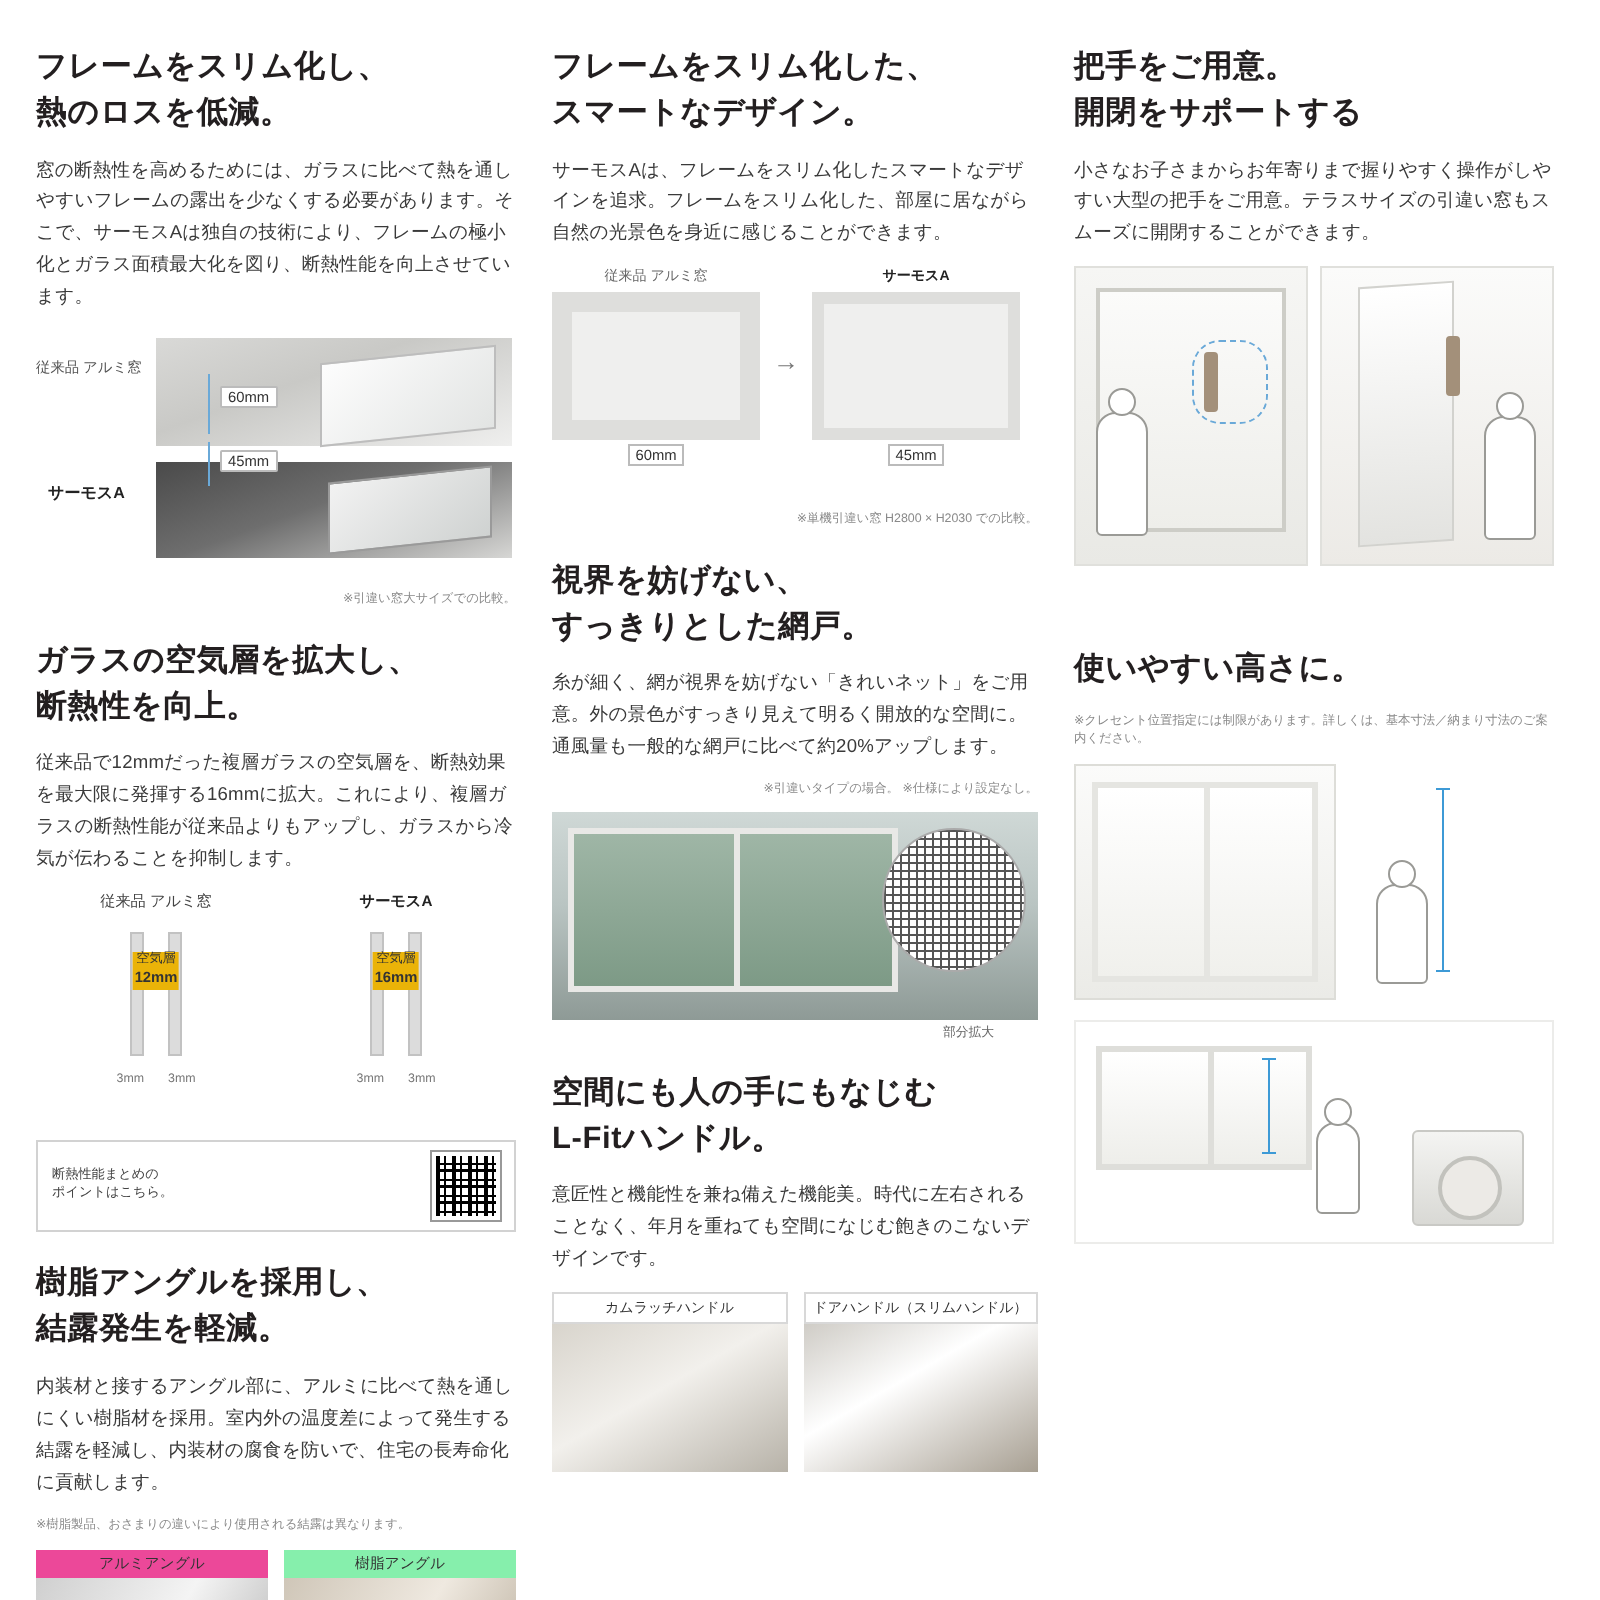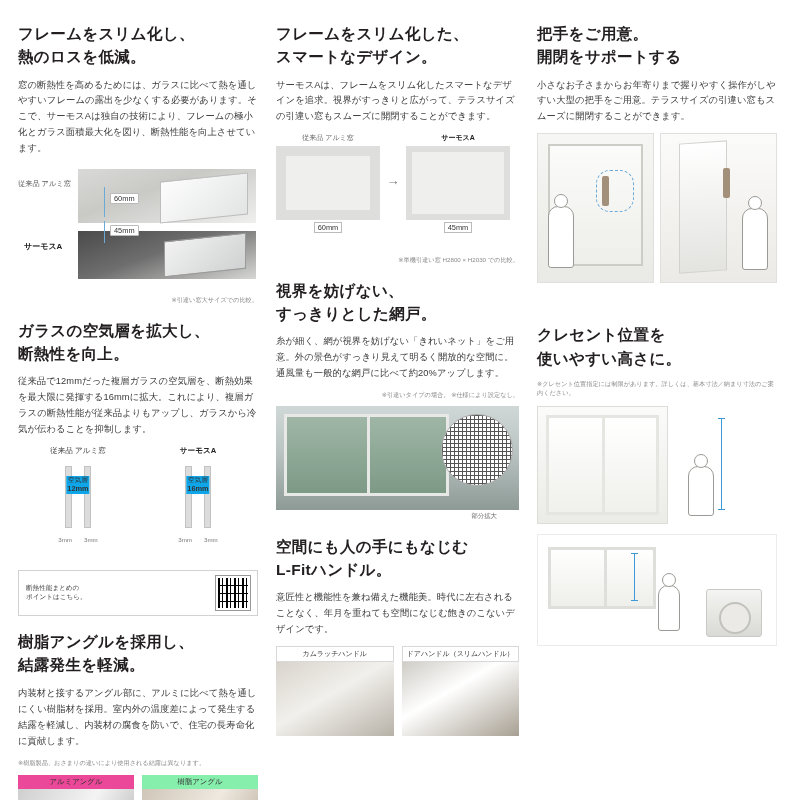--- a/index.html
+++ b/index.html
@@ -94,21 +94,21 @@
   
   .f2 { height: 118px; background:#ffffff; position:relative; display:flex; }
   .half { width:50%; position:relative; }
   .half .t { text-align:center; font-size:7.6px; color:#444; margin-bottom:4px;}
   .half .t.bold { font-weight:bold; color:#222; }
   .glassgrp { position:relative; height:74px; display:flex; justify-content:center; align-items:center; gap:12px;}
   .gl { width:7px; height:62px; background:#dcdcdc; border:1px solid #c2c2c2;}
   .airlbl {
     position:absolute; top:16px; left:50%; transform:translateX(-50%);
     font-size:6.6px; color:#333; text-align:center; line-height:1.25;
-    background:#0ea5e9; padding:0 1px;
+    background:#eab308; padding:0 1px;
   }
   .airlbl b { font-size:7.4px; }
   .dimrow { display:flex; justify-content:center; gap:12px; font-size:6.2px; color:#777; margin-top:2px;}
 
   
   .qrbox {
     border:1px solid #d2d2d2; background:#fff; height:46px;
     display:flex; align-items:center; gap:6px; padding:5px 7px; margin-top:6px;
   }
   .qrtxt { font-size:6.6px; line-height:1.35; color:#444; flex:1; }
@@ -355,21 +355,21 @@
     </div>
   </div>
 
   <div class="col mid">
 
     <div class="block">
       <h2 class="head">
         <span>フレームをスリム化した、</span>
         <span>スマートなデザイン。</span>
       </h2>
-      <p class="body">サーモスAは、フレームをスリム化したスマートなデザインを追求。視界がすっきりと広がって、テラスサイズの引違い窓もスムーズに開閉することができます。</p>
+      <p class="body">サーモスAは、フレームをスリム化したスマートなデザインを追求。フレームをスリム化した、部屋に居ながら自然の光景色を身近に感じることができます。</p>
 
       <div class="fig fcmp">
         <div class="fpanel">
           <div class="sub">従来品 アルミ窓</div>
           <div class="frect"></div>
           <div class="fdim"><span>60mm</span></div>
         </div>
         <div class="arrowmid">→</div>
         <div class="fpanel">
           <div class="sub b">サーモスA</div>
@@ -433,21 +433,20 @@
         </div>
         <div class="right">
           <div class="handlebar"></div>
           <div class="person"></div>
         </div>
       </div>
     </div>
 
     <div class="block" style="margin-top:26px">
       <h2 class="head">
-        <span>クレセント位置を</span>
         <span>使いやすい高さに。</span>
       </h2>
       <p class="note" style="margin-bottom:8px">※クレセント位置指定には制限があります。詳しくは、基本寸法／納まり寸法のご案内ください。</p>
 
       <div class="illus i2">
         <div class="win"></div>
         <div class="kid">
           <div class="measure"></div>
           <div class="person"></div>
         </div>

